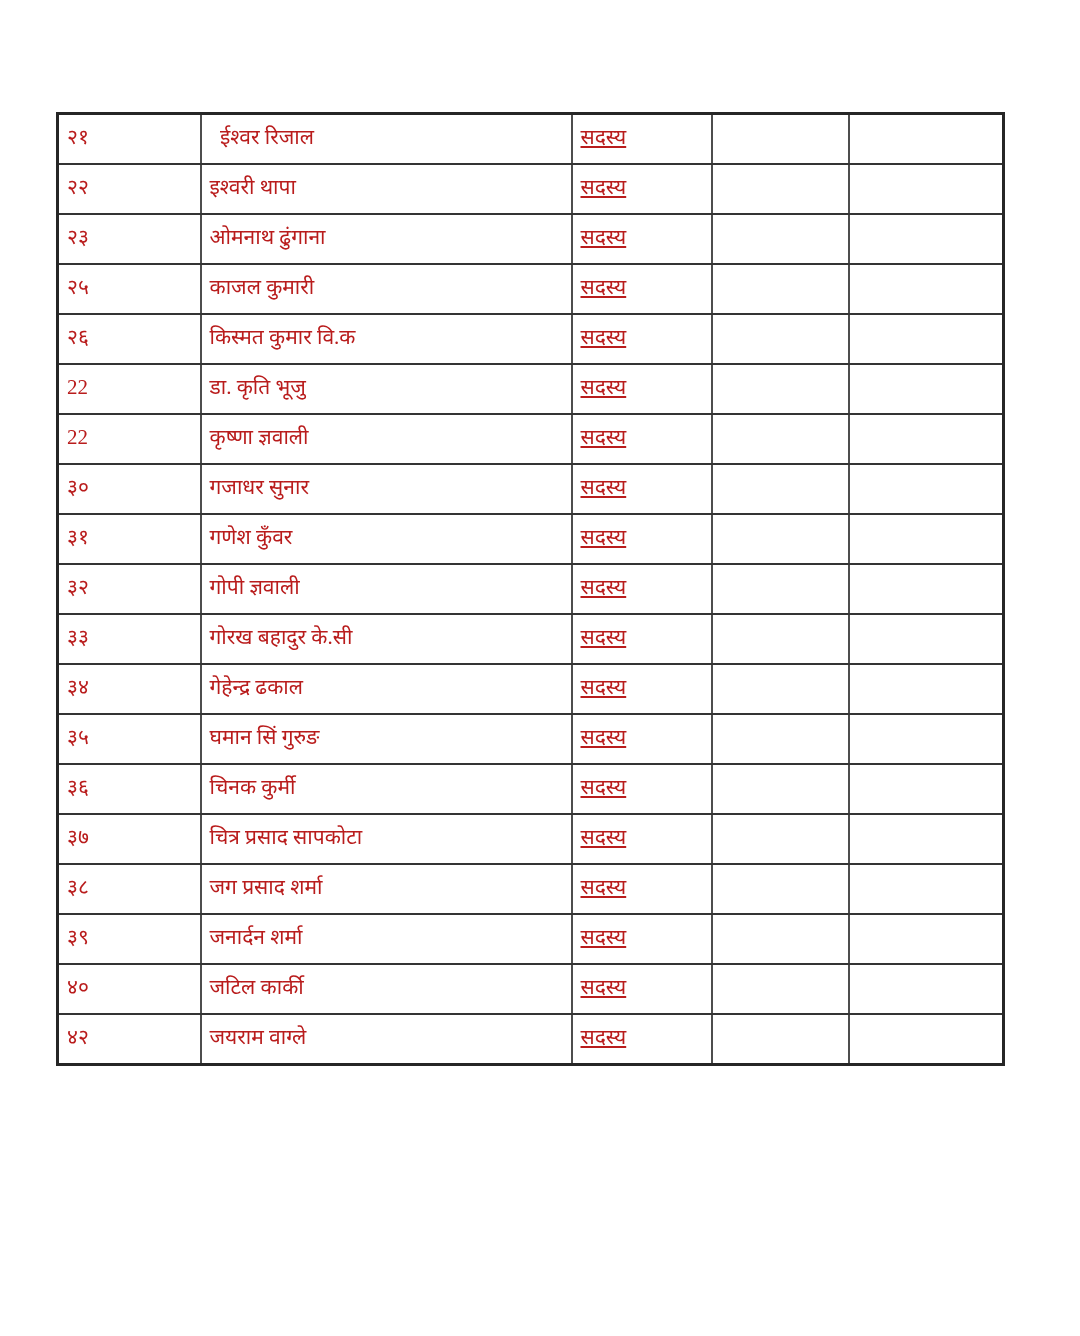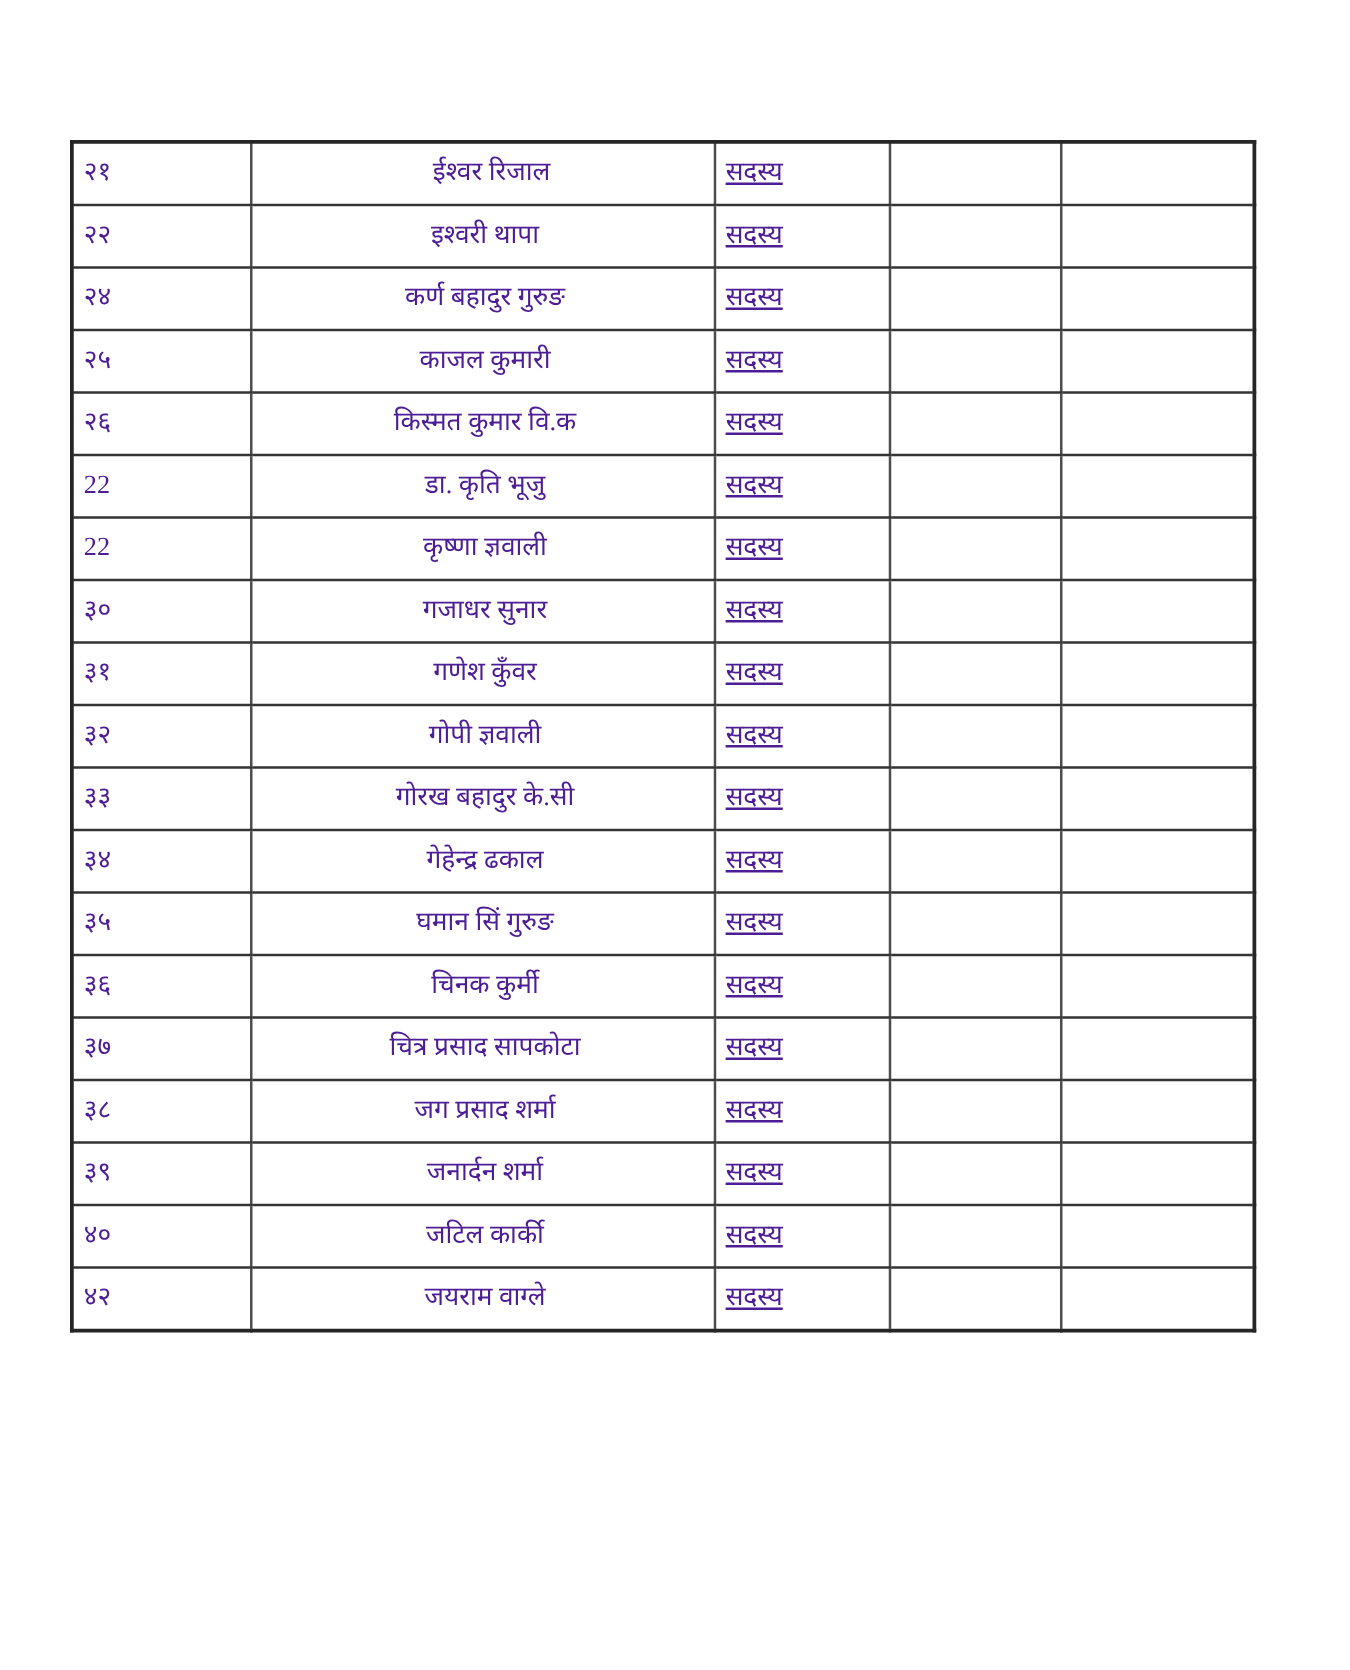--- a/index.html
+++ b/index.html
@@ -2,21 +2,21 @@
 <html><head>
 <meta charset="utf-8">
 <style>
   html, body { margin: 0; padding: 0; }
   .page {
     position: relative;
     width: 1080px;
     height: 1100px;
     background: #ffffff;
     font-family: "Liberation Serif", "DejaVu Serif", serif;
-    color: #4c1d95;
+    color: #b91c1c;
     overflow: hidden;
   }
   table.member-table {
     position: absolute;
     left: 56px;
     top: 112px;
     width: 946px;
     border-collapse: collapse;
     table-layout: fixed;
     border: 3px solid #262626;
@@ -27,21 +27,21 @@
     border-top: 2px solid #343434;
     border-bottom: 2px solid #343434;
     height: 39px;
     vertical-align: top;
     padding: 9px 4px 0 8px;
     font-size: 21px;
     line-height: 27px;
     overflow: hidden;
   }
   td.c-sn   { padding-left: 12px; }
-  td.c-name { white-space: pre-wrap; text-align: center; }
+  td.c-name { white-space: pre-wrap; }
   td.c-role { padding-left: 8px; text-decoration: underline; }
 </style>
 </head>
 <body>
 
 <div class="page">
   <table class="member-table">
     <colgroup>
       <col style="width:143px">
       <col style="width:371px">
@@ -59,28 +59,28 @@
   </tr>
 
   <tr>
     <td class="c-sn">२२</td>
     <td class="c-name">इश्वरी थापा</td>
     <td class="c-role">सदस्य</td>
     <td class="c-blank"></td>
     <td class="c-blank"></td>
   </tr>
 
-
-  <tr>
-    <td class="c-sn">२४</td>
-    <td class="c-name">कर्ण बहादुर गुरुङ</td>
-    <td class="c-role">सदस्य</td>
-    <td class="c-blank"></td>
-    <td class="c-blank"></td>
-  </tr>
+  <tr>
+    <td class="c-sn">२३</td>
+    <td class="c-name">ओमनाथ ढुंगाना</td>
+    <td class="c-role">सदस्य</td>
+    <td class="c-blank"></td>
+    <td class="c-blank"></td>
+  </tr>
+
 
   <tr>
     <td class="c-sn">२५</td>
     <td class="c-name">काजल कुमारी</td>
     <td class="c-role">सदस्य</td>
     <td class="c-blank"></td>
     <td class="c-blank"></td>
   </tr>
 
   <tr>

